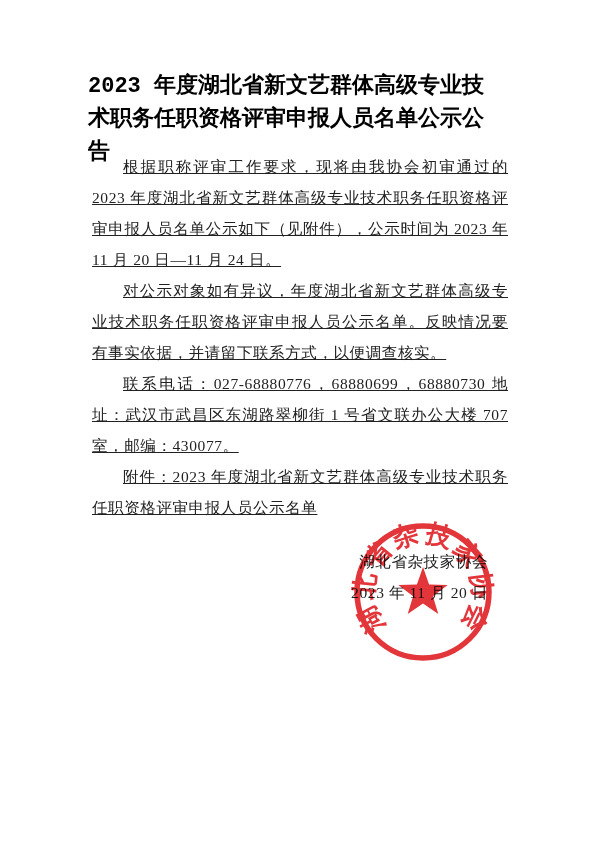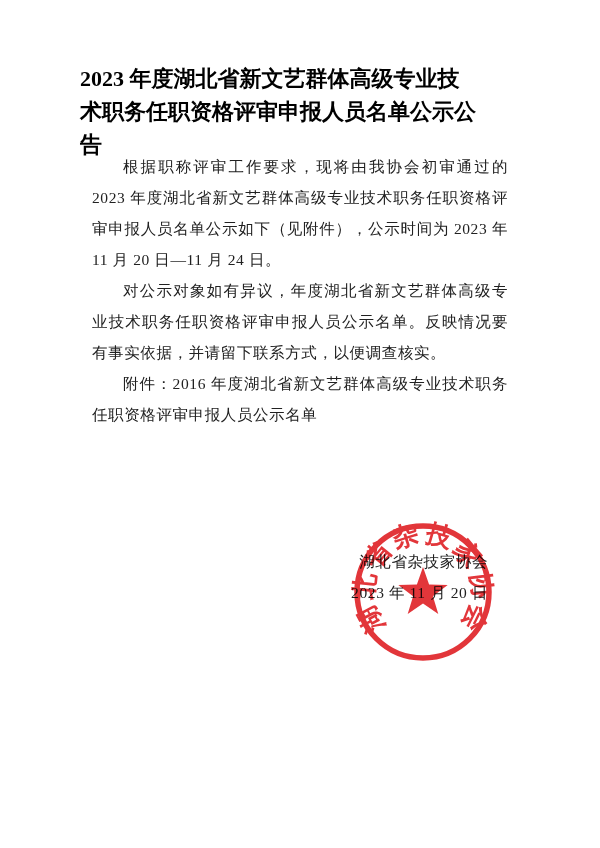--- a/index.html
+++ b/index.html
@@ -14,22 +14,22 @@
     background: #ffffff;
     overflow: hidden;
     font-family: "Liberation Serif", serif;
     color: #212121;
   }
   .doc-title {
     position: absolute;
     left: 80px;
     top: 62px;
     width: 398px;
-    margin: 0;
-    font-family: Liberation Serif, serif;
+    margin: 8px;
+    font-family: Liberation Mono, monospace;
     font-weight: 700;
     font-size: 22px;
     line-height: 33px;
     color: #000000;
     letter-spacing: 0px;
     text-align: left;
   }
   .doc-body {
     position: absolute;
     left: 92px;
@@ -37,20 +37,21 @@
     width: 416px;
     font-size: 15.5px;
     line-height: 31px;
     text-align: justify;
     text-justify: inter-character;
     letter-spacing: 0.6px;
   }
   .para {
     margin: 0;
     text-indent: 2em;
+    text-decoration: underline;
   }
   .signature {
     position: absolute;
     left: 92px;
     top: 546px;
     width: 416px;
     font-size: 15.5px;
     line-height: 31px;
     text-align: right;
     padding-right: 20px;
@@ -76,21 +77,22 @@
 </head>
 <body>
 
 <div class="page">
 
   <h1 class="doc-title">2023 年度湖北省新文艺群体高级专业技术职务任职资格评审申报人员名单公示公告</h1>
 
   <div class="doc-body">
     <p class="para">根据职称评审工作要求，现将由我协会初审通过的 2023 年度湖北省新文艺群体高级专业技术职务任职资格评审申报人员名单公示如下（见附件），公示时间为 2023 年 11 月 20 日—11 月 24 日。</p>
     <p class="para">对公示对象如有异议，年度湖北省新文艺群体高级专业技术职务任职资格评审申报人员公示名单。反映情况要有事实依据，并请留下联系方式，以便调查核实。</p>
-    <p class="para">附件：2016 年度湖北省新文艺群体高级专业技术职务任职资格评审申报人员公示名单</p>
+    <p class="para">联系电话：027-68880776，68880699，68880730 地址：武汉市武昌区东湖路翠柳街 1 号省文联办公大楼 707 室，邮编：430077。</p>
+    <p class="para">附件：2023 年度湖北省新文艺群体高级专业技术职务任职资格评审申报人员公示名单</p>
   </div>
 
   <div class="signature">
     <div>湖北省杂技家协会</div>
     <div>2023 年 11 月 20 日</div>
   </div>
 
   <svg class="seal" viewBox="0 0 170 170" xmlns="http://www.w3.org/2000/svg">
     <defs>
       <path id="sealArc" d="M 49.6,120.4 A 50,50 0 1 1 120.4,120.4" fill="none"></path>

